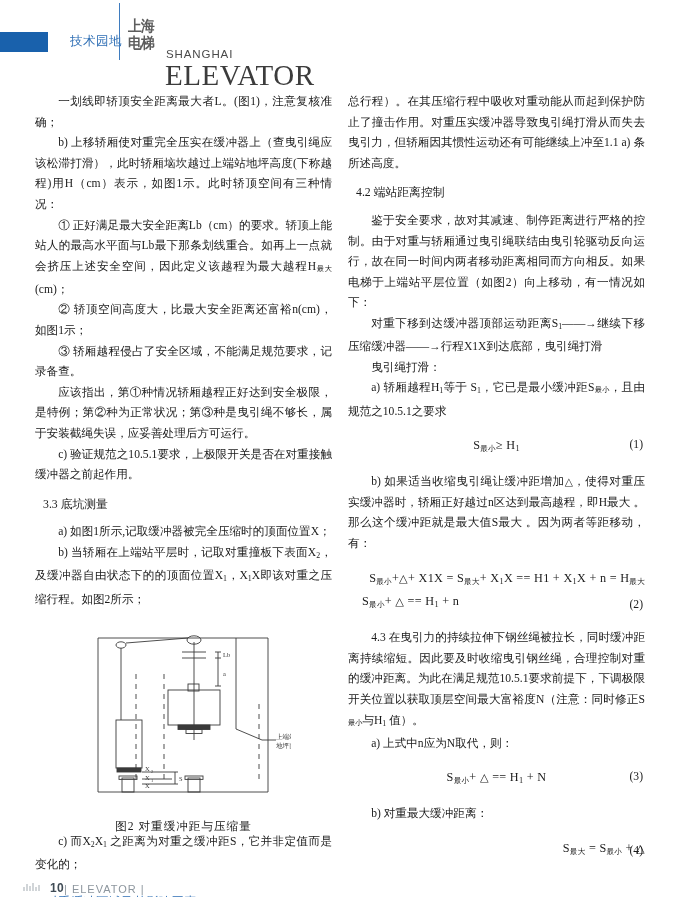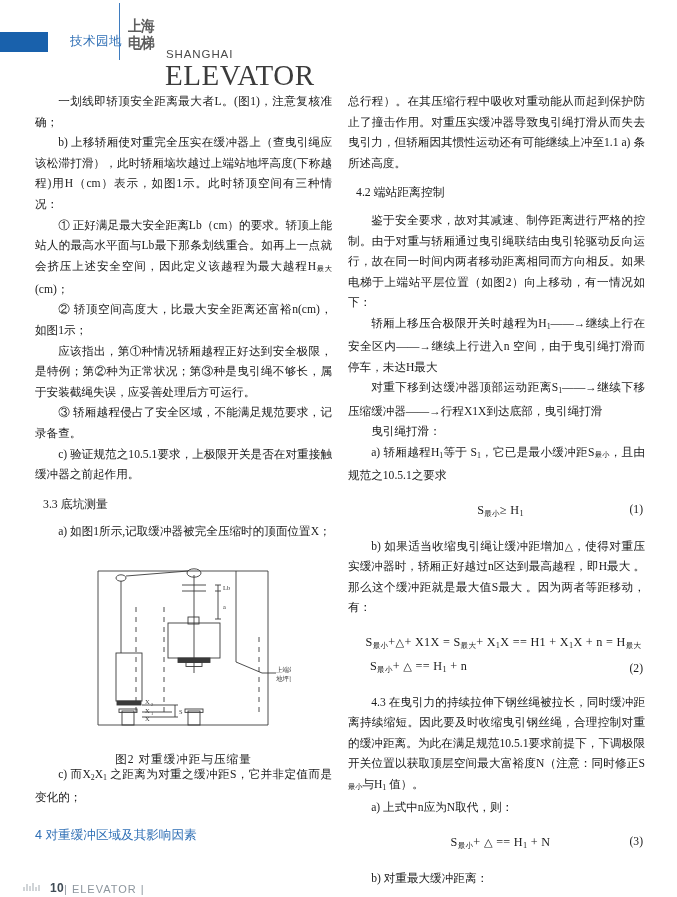--- a/index.html
+++ b/index.html
@@ -133,32 +133,32 @@
     color: #1a1a1a;
   }
   .spacer-md { height: 15px; }
 
   sub { font-size: 0.68em; vertical-align: -0.22em; }
   .sml { font-size: 0.62em; vertical-align: -0.2em; }
 
   
   .formula-block {
     position: relative;
-    margin: 13px 0 13px 8px;
+    margin: 13px 0 13px 0;
     min-height: 20px;
   }
   .formula-body {
     text-align: center;
     font-size: 12.2px;
     line-height: 21px;
     letter-spacing: 0.3px;
     white-space: nowrap;
   }
   .formula-body.left-al {
-    text-align: center;
+    text-align: right;
     padding-left: 6px;
   }
   .formula-body.left-al2 {
     text-align: left;
     padding-left: 14px;
   }
   .formula-num {
     position: absolute;
     right: 2px;
     font-size: 11.6px;
@@ -245,27 +245,28 @@
     <div id="mast-logo-elevator">ELEVATOR</div>
   </div>
 </div>
 
 <div class="column" id="col-left">
 
   <p class="para">一划线即轿顶安全距离最大者L。(图1)，注意复核准确；</p>
   <p class="para">b) 上移轿厢使对重完全压实在缓冲器上（查曳引绳应该松滞打滑），此时轿厢垴坎越过上端站地坪高度(下称越程)用H（cm）表示，如图1示。此时轿顶空间有三种情况：</p>
   <p class="para">① 正好满足最大安全距离Lb（cm）的要求。轿顶上能站人的最高水平面与Lb最下那条划线重合。如再上一点就会挤压上述安全空间，因此定义该越程为最大越程H<span class="sml">最大</span>(cm)；</p>
   <p class="para">② 轿顶空间高度大，比最大安全距离还富裕n(cm)，如图1示；</p>
+  <p class="para">③ 轿厢越程侵占了安全区域，不能满足规范要求，记录备查。</p>
   <p class="para">应该指出，第①种情况轿厢越程正好达到安全极限，是特例；第②种为正常状况；第③种是曳引绳不够长，属于安装截绳失误，应妥善处理后方可运行。</p>
-  <p class="para">③ 轿厢越程侵占了安全区域，不能满足规范要求，记录备查。</p>
   <p class="para">c) 验证规范之10.5.1要求，上极限开关是否在对重接触缓冲器之前起作用。</p>
 
   <h4 class="sub-head">3.3 底坑测量</h4>
 
   <p class="para">a) 如图1所示,记取缓冲器被完全压缩时的顶面位置X；</p>
+  <p class="para">b) 当轿厢在上端站平层时，记取对重撞板下表面X<sub>2</sub>，及缓冲器自由状态下的的顶面位置X<sub>1</sub>，X<sub>1</sub>X即该对重之压缩行程。如图2所示；</p>
 
   <div id="figure-2">
     <div id="fig2-svg-wrap">
       <svg width="215" height="172" viewBox="0 0 215 172">
         <g stroke="#3a3a3a" fill="none" stroke-width="0.9">
 
           <line x1="22" y1="6" x2="22" y2="160"></line>
           <line x1="192" y1="6" x2="192" y2="160"></line>
 
           <line x1="22" y1="6" x2="192" y2="6"></line>
@@ -348,21 +349,20 @@
 
 </div>
 
 <div class="column" id="col-right">
 
   <p class="para noindent">总行程）。在其压缩行程中吸收对重动能从而起到保护防止了撞击作用。对重压实缓冲器导致曳引绳打滑从而失去曳引力，但轿厢因其惯性运动还有可能继续上冲至1.1 a) 条所述高度。</p>
 
   <h4 class="sub-head">4.2 端站距离控制</h4>
 
   <p class="para">鉴于安全要求，故对其减速、制停距离进行严格的控制。由于对重与轿厢通过曳引绳联结由曳引轮驱动反向运行，故在同一时间内两者移动距离相同而方向相反。如果电梯于上端站平层位置（如图2）向上移动，有一情况如下：</p>
-  <p class="para">轿厢上移压合极限开关时越程为H<sub>1</sub>——→继续上行在安全区内——→继续上行进入n 空间，由于曳引绳打滑而停车，未达H最大</p>
   <p class="para">对重下移到达缓冲器顶部运动距离S<sub>1</sub>——→继续下移压缩缓冲器——→行程X1X到达底部，曳引绳打滑</p>
   <p class="para">曳引绳打滑：</p>
   <p class="para">a) 轿厢越程H<sub>1</sub>等于 S<sub>1</sub>，它已是最小缓冲距S<span class="sml">最小</span>，且由规范之10.5.1之要求</p>
 
   <div class="formula-block">
     <div class="formula-body">S<span class="sml">最小</span>≥ H<sub>1</sub></div>
     <div class="formula-num fn-top">(1)</div>
   </div>
 
   <p class="para">b) 如果适当收缩曳引绳让缓冲距增加<span class="tri">△</span>，使得对重压实缓冲器时，轿厢正好越过n区达到最高越程，即H最大 。那么这个缓冲距就是最大值S最大 。因为两者等距移动，有：</p>

